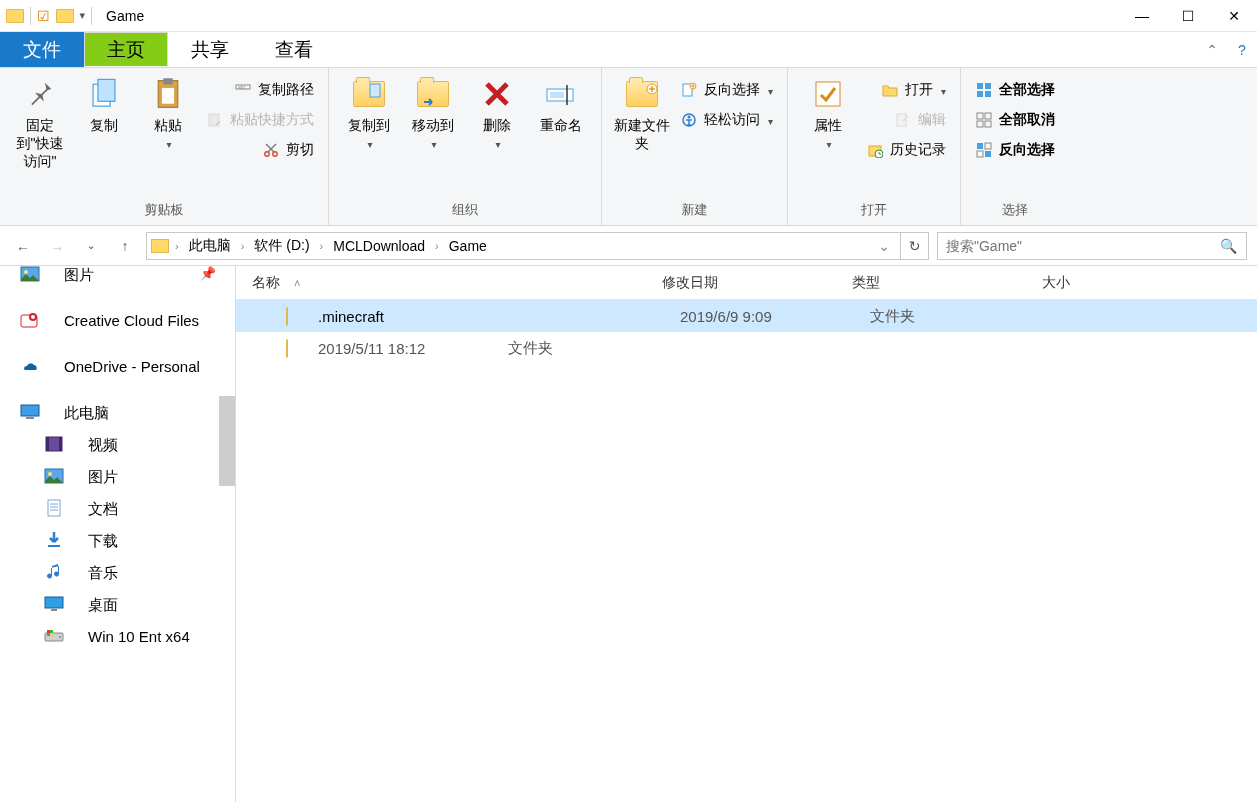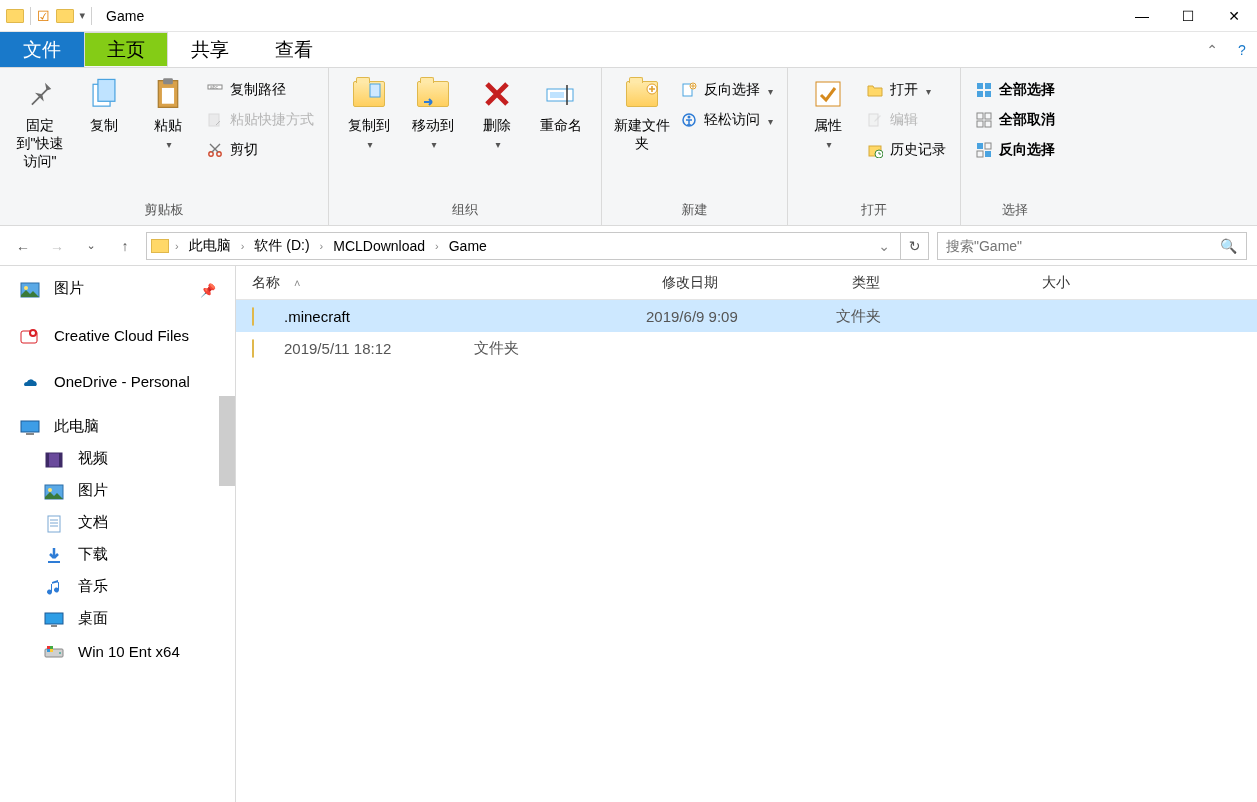--- a/index.html
+++ b/index.html
@@ -22,21 +22,21 @@
 .tabs .spacer { flex:1; }
 .tabs .help { width:30px; display:flex; align-items:center; justify-content:center; }
 
 
 .ribbon { height:158px; background:#f5f6f7; border-bottom:1px solid #dadada; display:flex; }
 .group { border-right:1px solid #dadada; display:flex; flex-direction:column; padding:4px 8px 0 8px; }
 .group .row { display:flex; align-items:flex-start; }
 .group .lbl { text-align:center; font-size:13px; color:#555; padding:4px 0 6px 0; }
 .bigbtn { display:flex; flex-direction:column; align-items:center; justify-content:flex-start; width:64px; padding:4px 2px; text-align:center; line-height:1.3; font-size:14px; }
 .bigbtn .ico { width:36px; height:36px; margin-bottom:4px; display:flex; align-items:center; justify-content:center; }
-.smallbtn { display:flex; align-items:center; gap:6px; height:28px; padding:0 6px; font-size:14px; white-space:nowrap; }
+.smallbtn { display:flex; align-items:center; gap:6px; height:28px; padding:0 6px; font-size:14px; white-space:nowrap;justify-content:flex-end; }
 .smallbtn .sico { width:18px; height:18px; display:flex; align-items:center; justify-content:center; }
 .smallbtn .caret::after, .bigbtn .caret::after { content:"▾"; font-size:10px; margin-left:2px; color:#555; }
 .disabled { color:#b5b5b5; }
 .disabled .ico svg *, .disabled .sico svg * { opacity:.45; }
 
 
 .foldico { width:32px; height:26px; background:linear-gradient(#ffe9a8,#ffcf5e); border:1px solid #e0b84c; border-radius:2px; position:relative; }
 .foldico::before { content:""; position:absolute; top:-5px; left:2px; width:12px; height:5px; background:#ffe9a8; border:1px solid #e0b84c; border-bottom:none; border-radius:2px 2px 0 0; }
 
 
@@ -50,36 +50,36 @@
 .addr .end { flex:1; }
 .addr .drop { color:#888; padding:0 6px; }
 .refresh { width:28px; height:28px; border:1px solid #c8c8c8; border-left:none; display:flex; align-items:center; justify-content:center; color:#555; }
 .search { width:310px; height:28px; border:1px solid #c8c8c8; display:flex; align-items:center; padding:0 8px; color:#777; }
 .search input { border:none; outline:none; flex:1; font-size:14px; color:#555; background:transparent; }
 .search .sico { color:#777; }
 
 
 .body { display:flex; height:calc(802px - 32px - 36px - 158px - 40px); }
 .side { width:236px; border-right:1px solid #dadada; overflow:hidden; position:relative; }
-.side .item { display:flex; align-items:flex-end; gap:14px; height:32px; padding-left:20px; font-size:15px; white-space:nowrap; }
+.side .item { display:flex; align-items:flex-start; gap:24px; height:32px; padding-left:20px; font-size:15px; white-space:nowrap; }
 .side .item.sub { padding-left:44px; }
 .side .pin { margin-left:auto; margin-right:18px; color:#666; font-size:13px; }
 .side .ico16 { width:20px; height:16px; display:flex; align-items:center; justify-content:center; }
 .side .scroll-thumb { position:absolute; right:0; top:130px; width:16px; height:90px; background:#cdcdcd; }
 
 .main { flex:1; display:flex; flex-direction:column; }
 .colhead { height:34px; border-bottom:1px solid #e5e5e5; display:flex; align-items:center; color:#333; font-size:14px; }
 .colhead .c { padding-left:16px; }
 .c-name { width:410px; display:flex; align-items:center; gap:14px; }
 .c-date { width:190px; }
 .c-type { width:190px; }
 .c-size { flex:1; }
 .sort-arrow { color:#888; font-size:11px; }
 
-.filerow { height:32px; display:flex; align-items:center; font-size:15px; }
+.filerow { height:32px; display:flex; align-items:center; font-size:15px;padding-left:34px; }
 .filerow.sel { background:#cde8ff; }
 .filerow .ico16 { width:20px; height:16px; margin-left:16px; margin-right:12px; }
 .filerow .nm { width:362px; }
 .filerow .dt { width:190px; color:#555; }
 .filerow .tp { width:190px; color:#555; }
 .foldsmall2 { width:20px; height:15px; background:linear-gradient(#ffe9a8,#ffcf5e); border:1px solid #e0b84c; border-radius:1px; }
 
 svg { display:block; }
 </style>
 </head>

